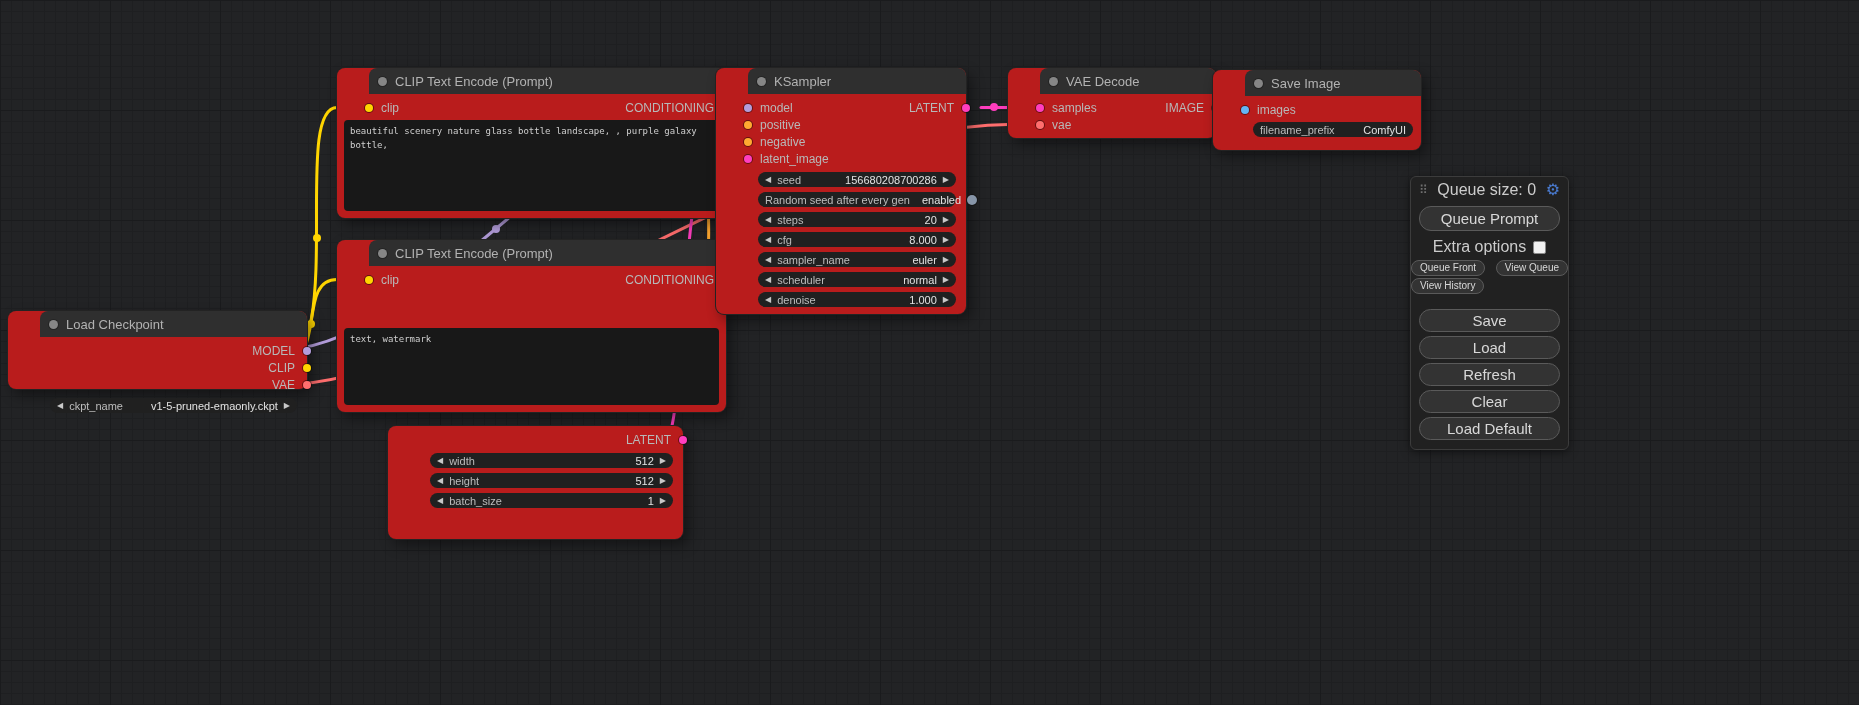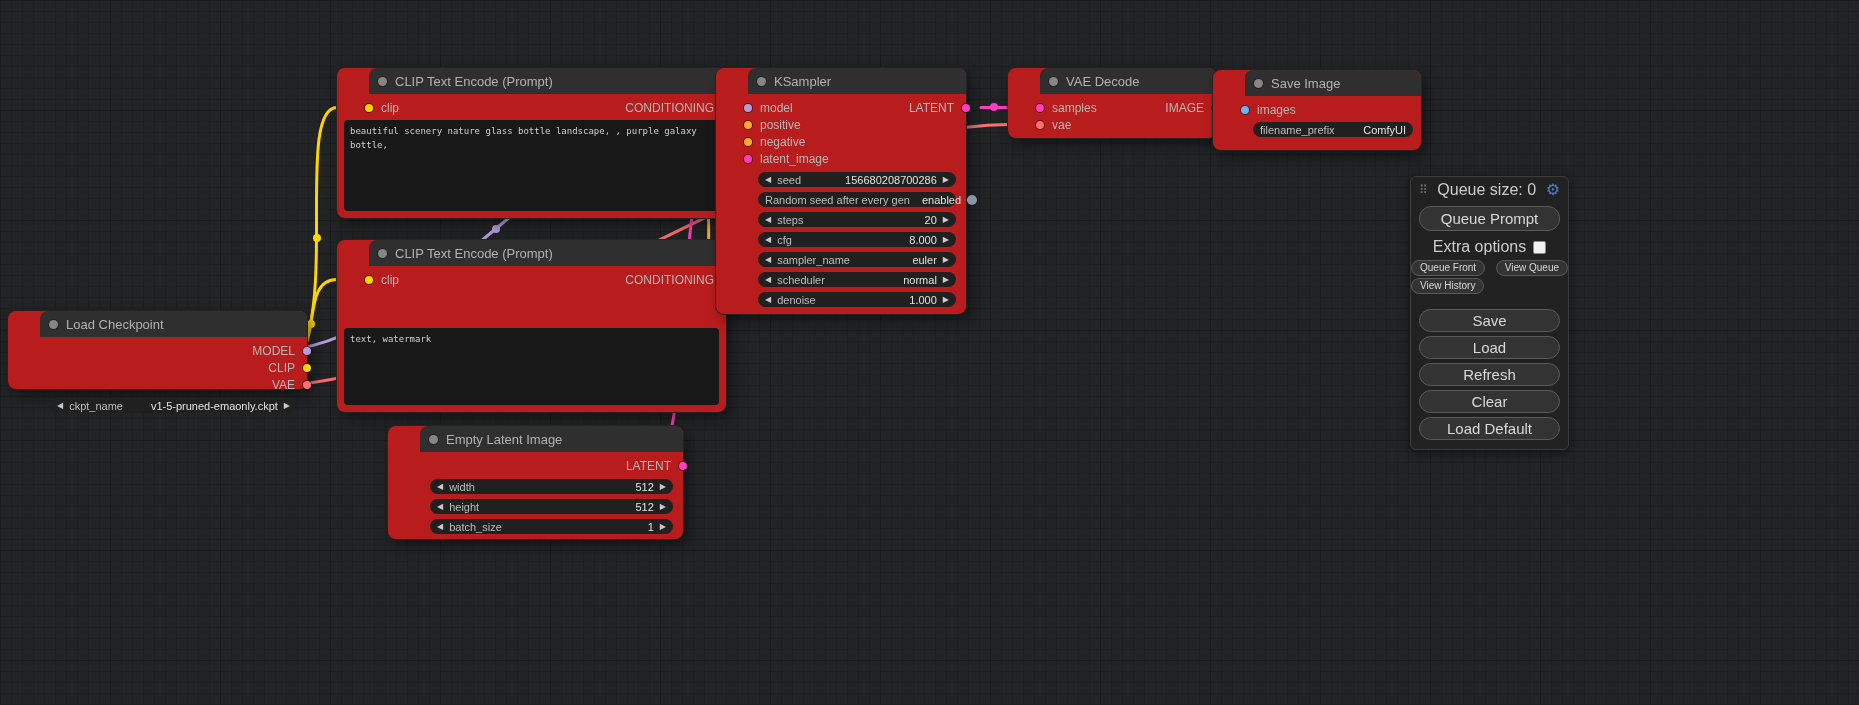--- a/index.html
+++ b/index.html
@@ -173,24 +173,20 @@
       <span>clip</span>
       <span class="flex1"></span>
       <span>CONDITIONING</span>
       <span class="pdot out" style="background: rgb(255, 169, 49);"></span>
     </div>
   </div>
   <div class="prompt" style="top:52px;margin-top:36px;">text, watermark</div>
 </div>
 
 <div class="node" style="left:388px; top:426px; width:263px; height:113px;">
-  <div class="ntitle">
-    <span class="tdot"></span>
-    <span>Empty Latent Image</span>
-  </div>
   <div class="rows">
     <div class="row">
       <span class="flex1"></span>
       <span>LATENT</span>
       <span class="pdot out" style="background: rgb(255, 62, 191);"></span>
     </div>
   </div>
   <div class="widget">
     <span class="warrow">◀</span>
     <span>width</span>

